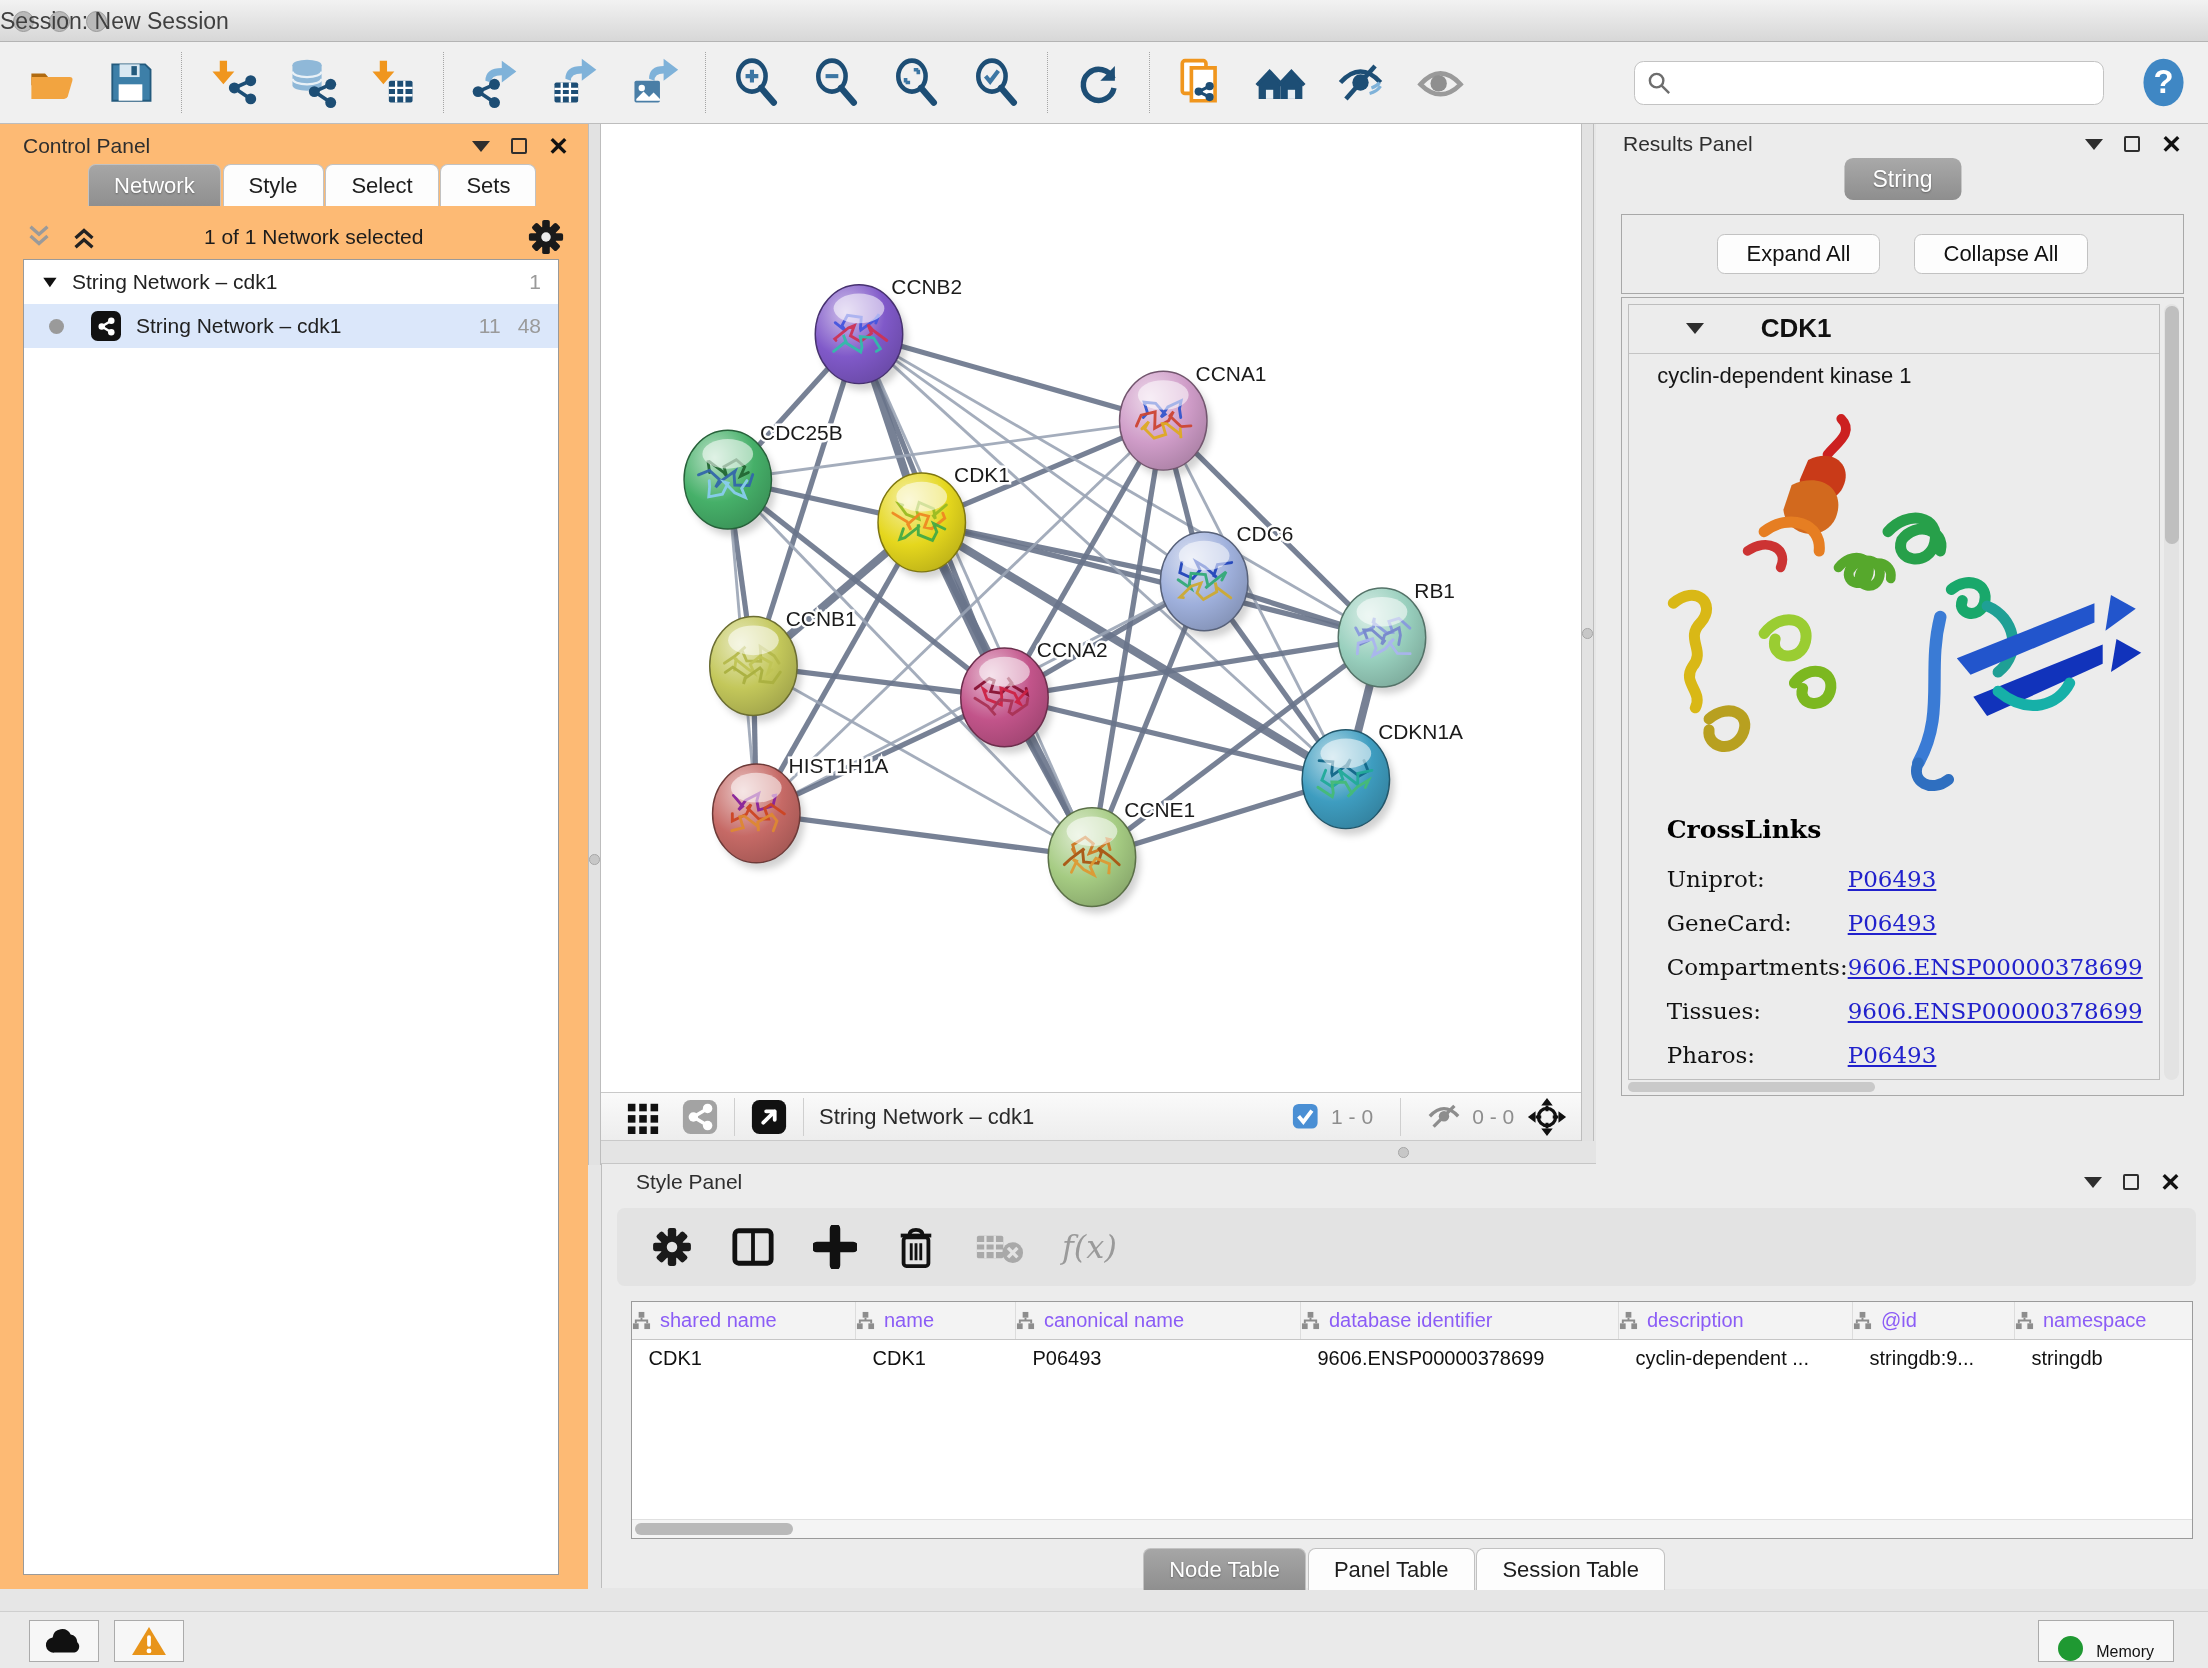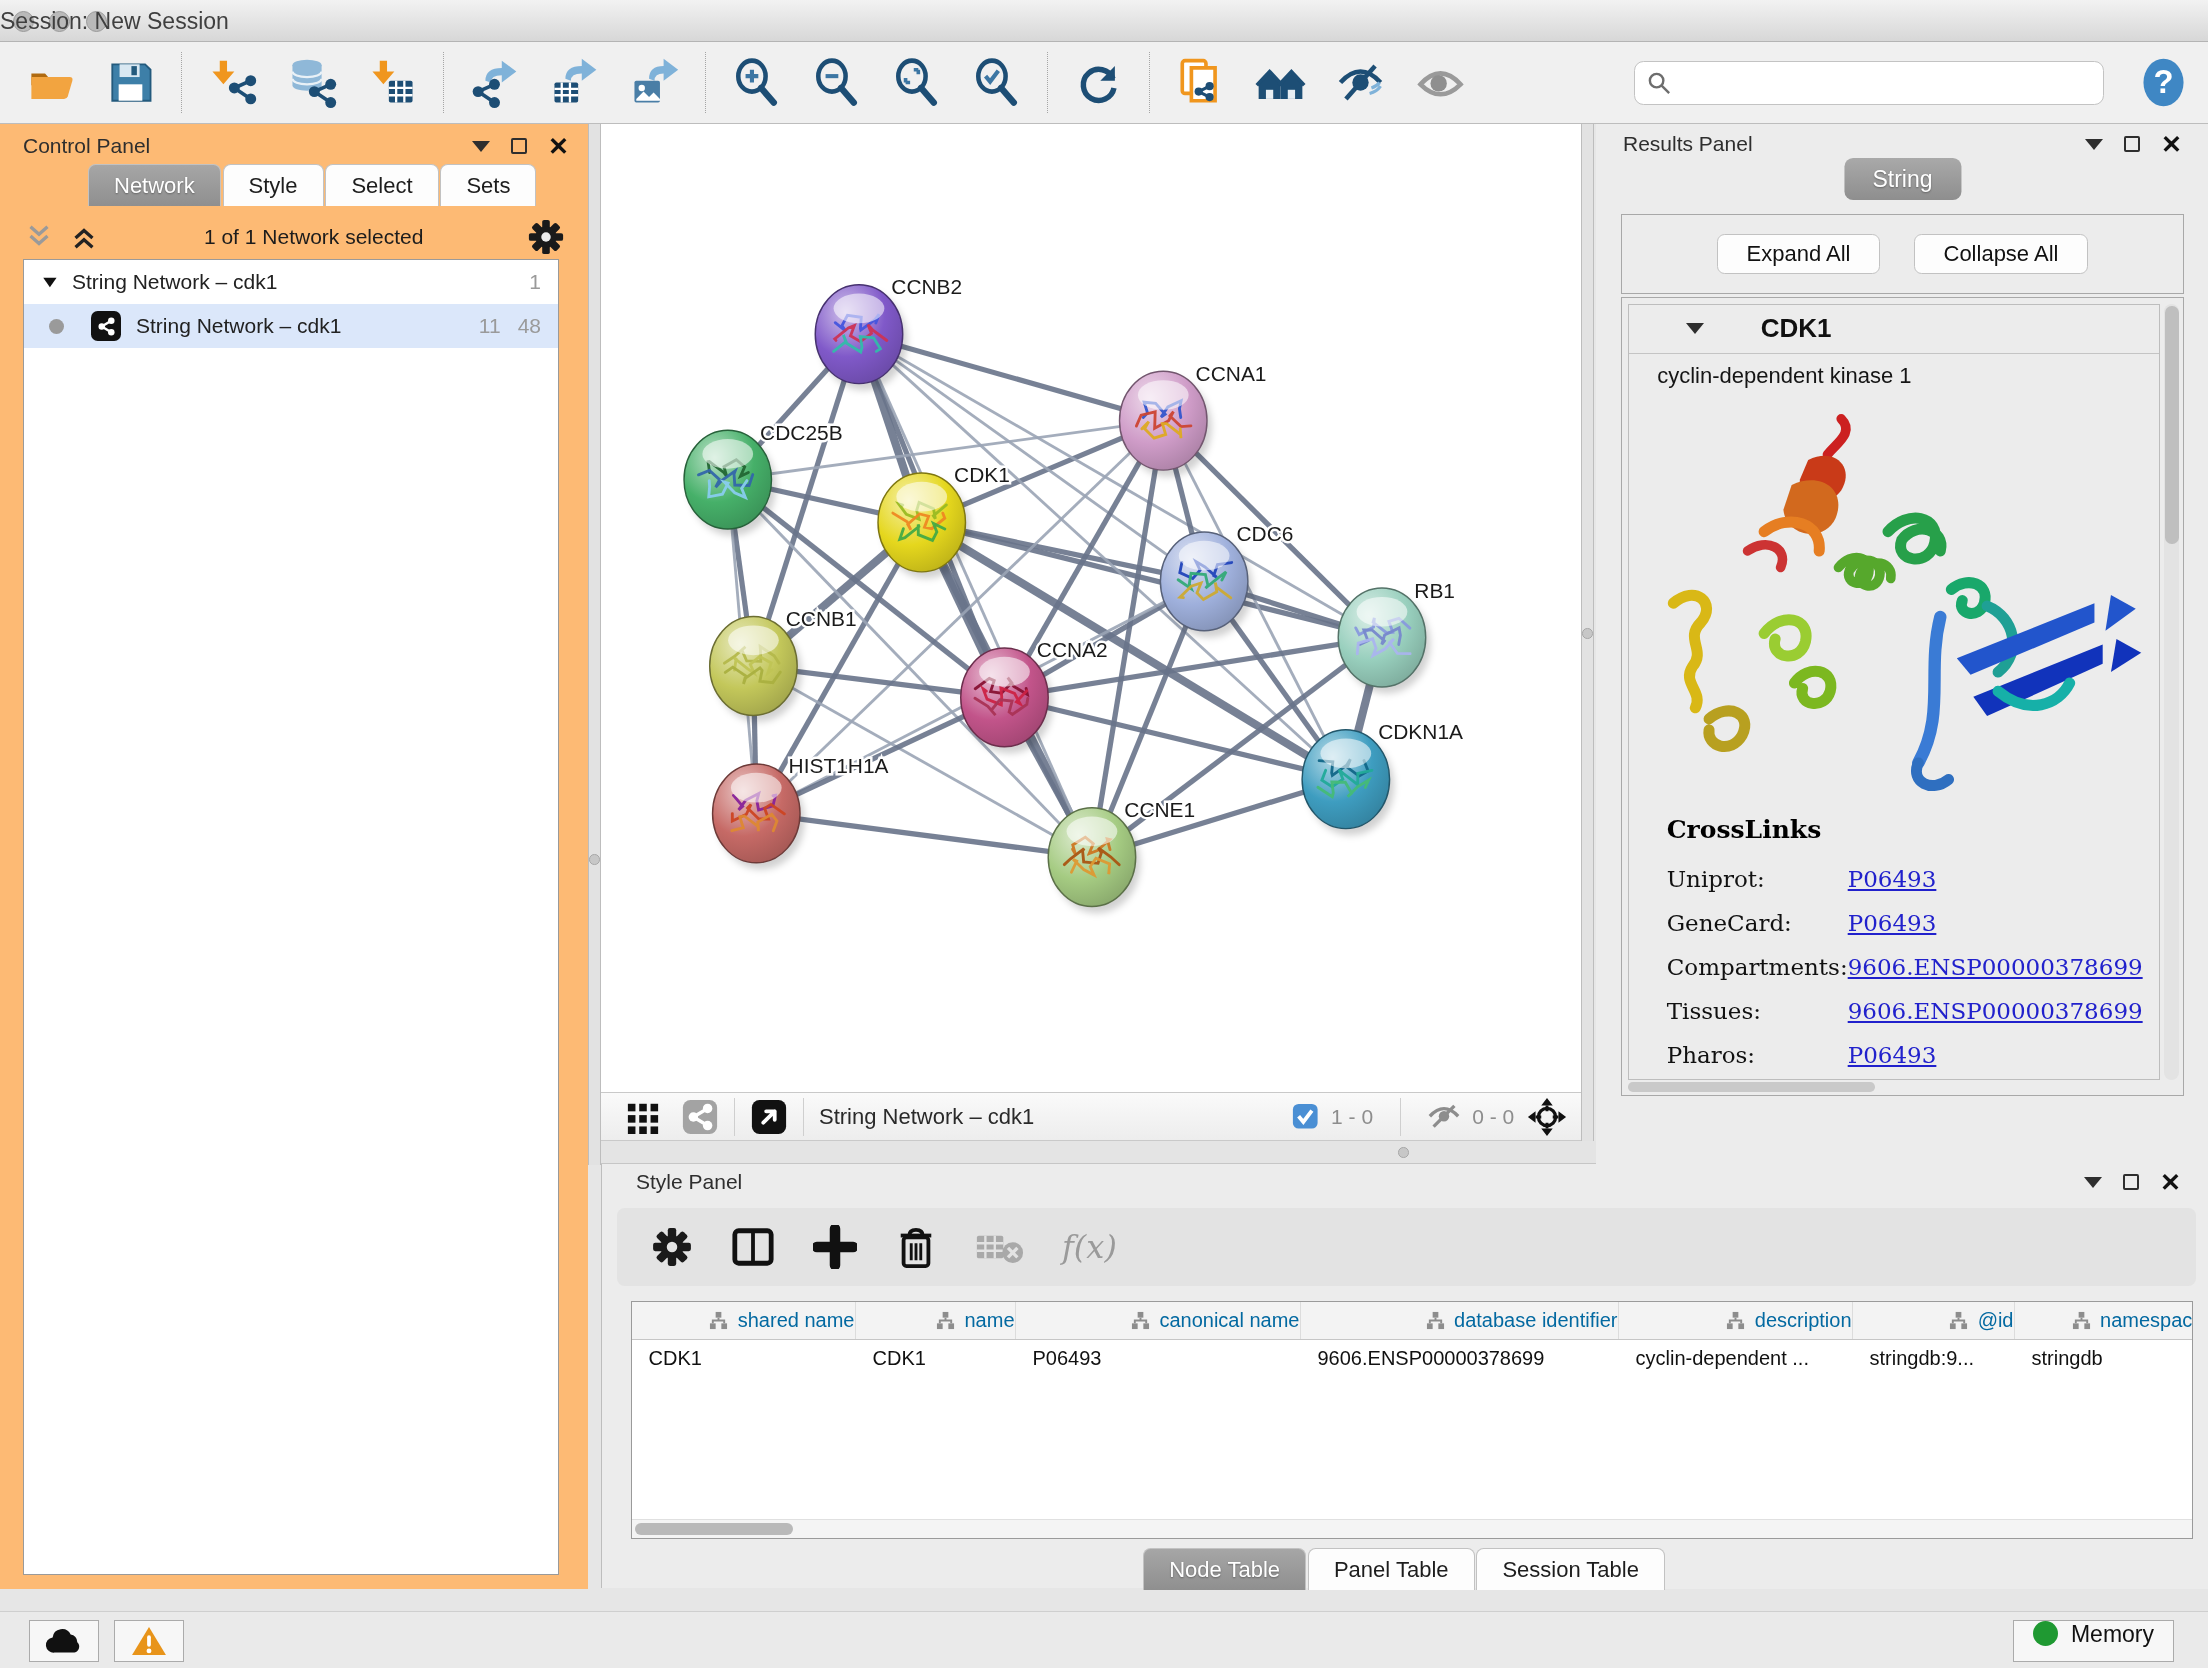--- a/index.html
+++ b/index.html
@@ -95,35 +95,35 @@
   .rp-hscroll { position:absolute; left:5.7px; bottom:2.9px; height:10.5px; width:247px; background:#c9c9c9; border-radius:4.8px; }
 
   
   .table-panel { position:absolute; left:601px; top:1164px; width:1607px; height:424px; background:#ececec; border-left:1px solid #bdbdbd; }
   .tp-header { position:absolute; left:34px; right:27px; top:5.7px; display:flex; justify-content:space-between; align-items:center; }
   .tp-toolbar { position:absolute; left:15px; top:44px; width:1579px; height:78px; background:#e3e3e3; border-radius:7.6px;
     display:flex; align-items:center; gap:38px; padding-left:34px; }
   .fx { font-family:"DejaVu Serif", serif; font-style:italic; font-size:32px; color:#9a9a9a; }
   .tbl { position:absolute; left:28.5px; top:137px; width:1562px; height:238px; background:#fff; border:1px solid #9a9a9a; overflow:hidden; }
   .tbl-head { display:flex; height:38px; background:#f3f3f3; border-bottom:1px solid #c6c6c6; }
-  .th { display:flex; align-items:center; justify-content:flex-end; gap:9.5px; font-size:20px; color:#0369a1;
+  .th { display:flex; align-items:center; justify-content:flex-start; gap:9.5px; font-size:20px; color:#8b5cf6;
     border-right:1px solid #dcdcdc; flex:0 0 auto; overflow:hidden; white-space:nowrap; }
   .tbl-row { display:flex; height:36px; }
   .td { font-size:20px; color:#111; padding-left:17px; display:flex; align-items:center; flex:0 0 auto;
     overflow:hidden; white-space:nowrap; }
   .tbl-hscroll { position:absolute; left:0; bottom:0; height:19px; width:100%; background:#f4f4f4; border-top:1px solid #e0e0e0; }
   .tbl-hthumb { position:absolute; left:3.8px; top:2.9px; width:158px; height:12.4px; background:#b9b9b9; border-radius:6.7px; }
   .tp-tabs { position:absolute; left:0; right:0; top:384px; display:flex; justify-content:center; }
 
   
   .bottombar { position:absolute; left:0; top:1611px; width:2208px; height:57px; background:#eaeaea; border-top:1px solid #cfcfcf; }
   .sq-btn { position:absolute; top:7.6px; width:70px; height:42px; background:#f7f7f7; border:1.9px solid #ababab;
     display:flex; align-items:center; justify-content:center; }
   .memory-btn { position:absolute; right:34px; top:7.6px; height:42px; padding:0 19px; background:#f7f7f7;
-    border:1.9px solid #ababab; display:flex; align-items:flex-start; gap:13.3px; font-size:23px; color:#111; }
+    border:1.9px solid #ababab; display:flex; align-items:flex-end; gap:13.3px; font-size:16px; color:#111; }
   .mem-dot { width:25px; height:25px; border-radius:50%; }
 
   svg text { font-family:"Liberation Sans",sans-serif; }
 </style>
 </head>
 <body>
 
 <div id="app">
 
   <div class="titlebar">

